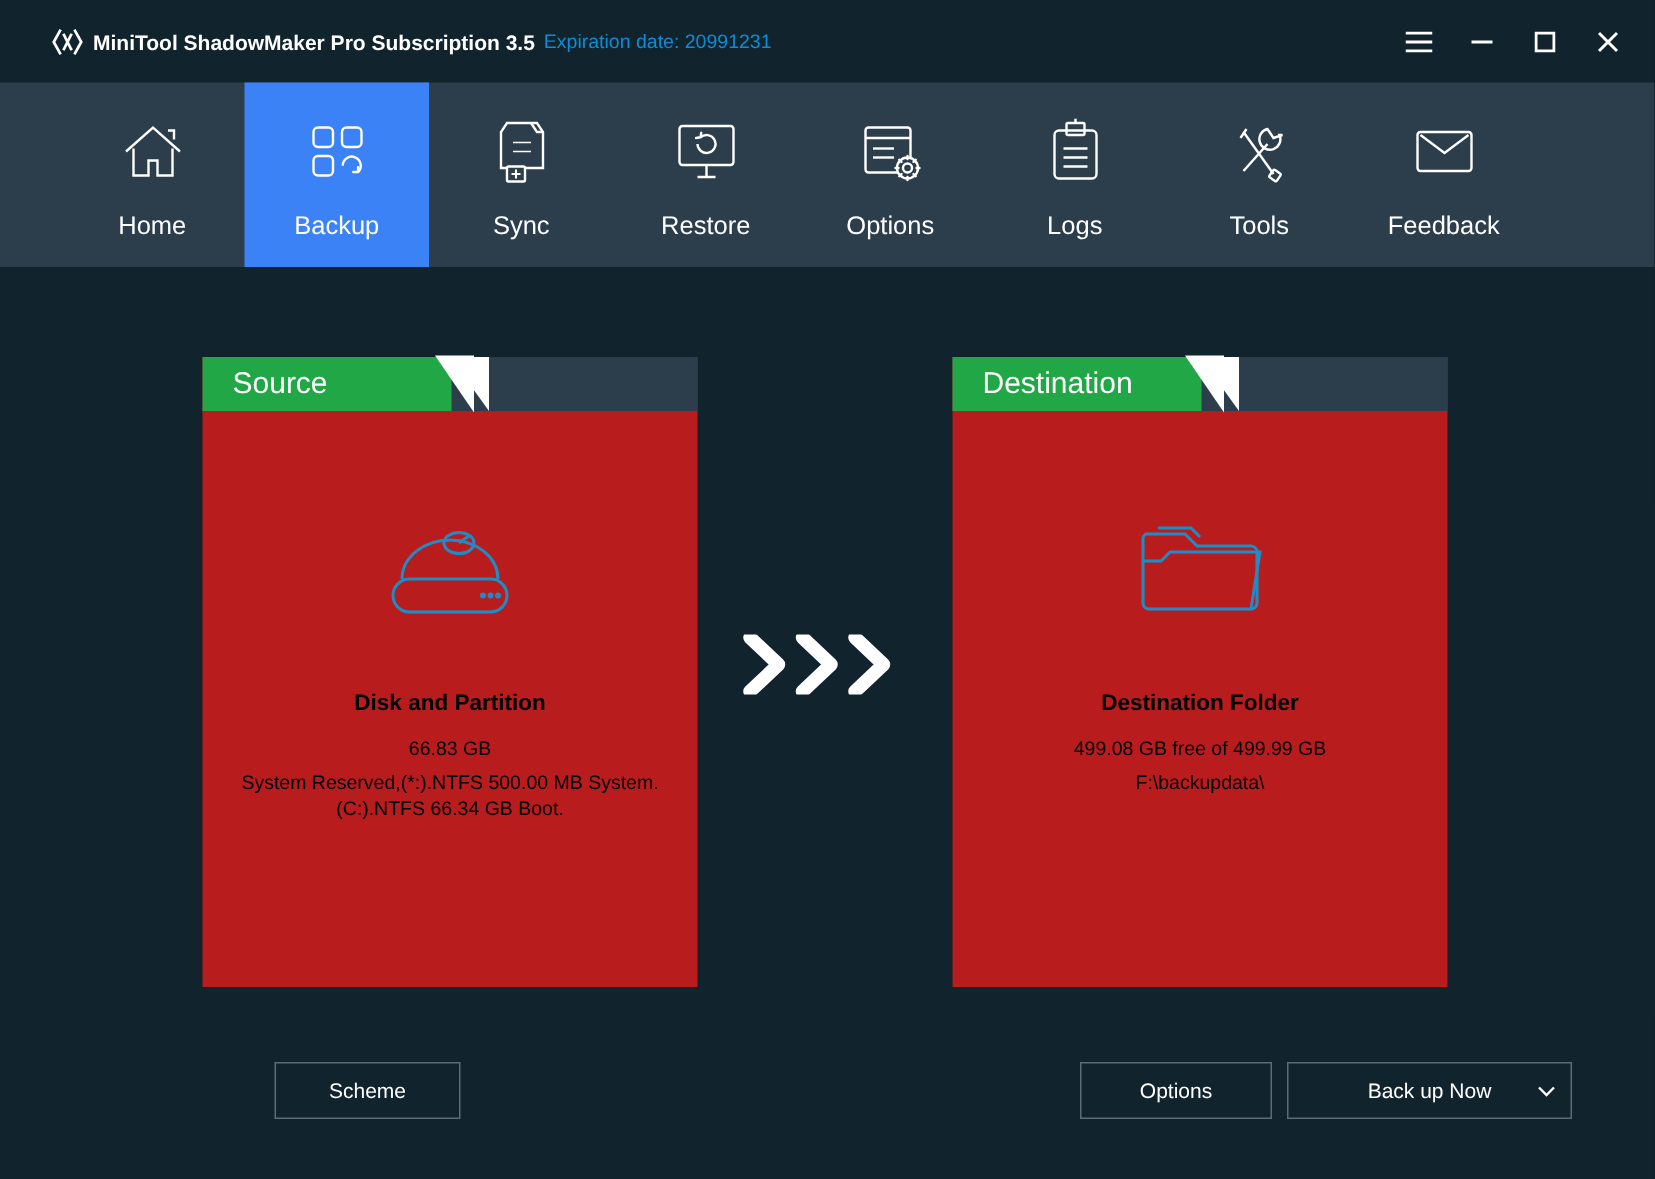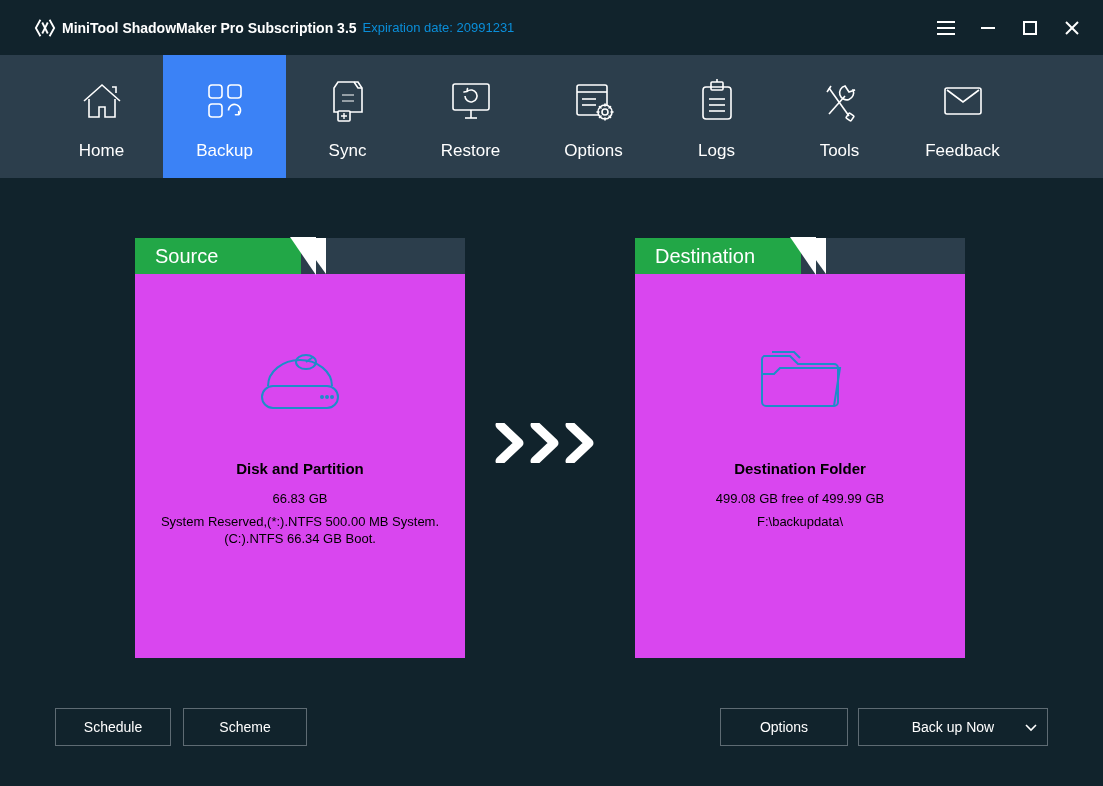--- a/index.html
+++ b/index.html
@@ -18,21 +18,21 @@
   .navbar { height: 123px; background: #2c3e4c; display: flex; }
   .nav-item { width: 123px; display: flex; flex-direction: column; align-items: center; justify-content: flex-start; padding-top: 22px; cursor: default; }
   .nav-item.first { margin-left: 40px; }
   .nav-item.active { background: #3b82f6; }
   .nav-item .icon-wrap { height: 48px; display: flex; align-items: center; justify-content: center; }
   .nav-item .label { font-size: 17px; margin-top: 16px; }
 
   
   .main { position: relative; height: calc(786px - 55px - 123px); }
 
-  .card { position: absolute; width: 330px; height: 420px; background: #d946ef; color: #000; top: 60px; }
+  .card { position: absolute; width: 330px; height: 420px; background: #b91c1c; color: #000; top: 60px; }
   .card.source { left: 135px; }
   .card.dest   { left: 635px; }
 
   .card .tab-header { position: relative; height: 36px; }
   .card .tab-header .tab-lbl {
     position: absolute; left: 0; top: 0; height: 36px;
     background: #22a747; color: #fff; font-size: 20px; font-weight: 500;
     padding: 0 20px; display: flex; align-items: center;
     width: 166px;
   }
@@ -276,23 +276,20 @@
           <path d="M8 32 H20 L26 26 H86 L80 64"></path>
           <path d="M18 10 H40 L46 16"></path>
         </svg>
       </div>
       <div class="c-title">Destination Folder</div>
       <div class="c-line">499.08 GB free of 499.99 GB</div>
       <div class="c-line">F:\backupdata\</div>
     </div>
   </div>
 
-  <div class="btn schedule">
-    <span>Schedule</span>
-  </div>
   <div class="btn scheme">
     <span>Scheme</span>
   </div>
   <div class="btn options">
     <span>Options</span>
   </div>
   <div class="btn backup">
     <span>Back up Now</span>
     <span class="chev">
       <svg width="12" height="8">

